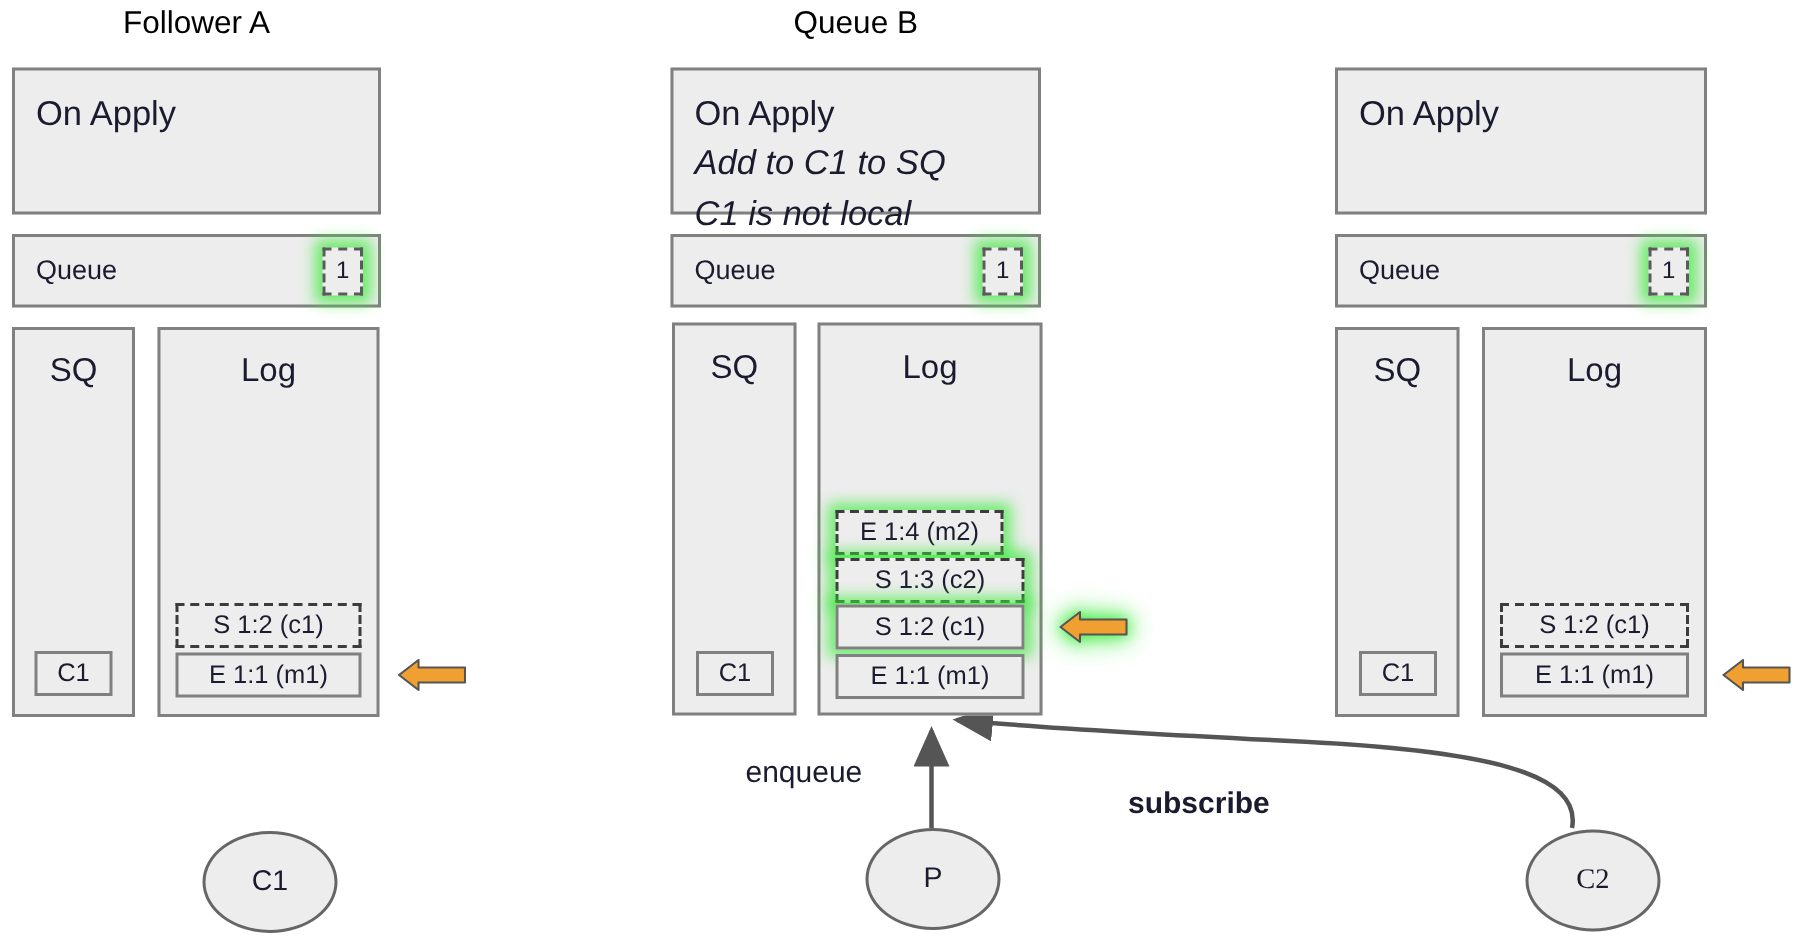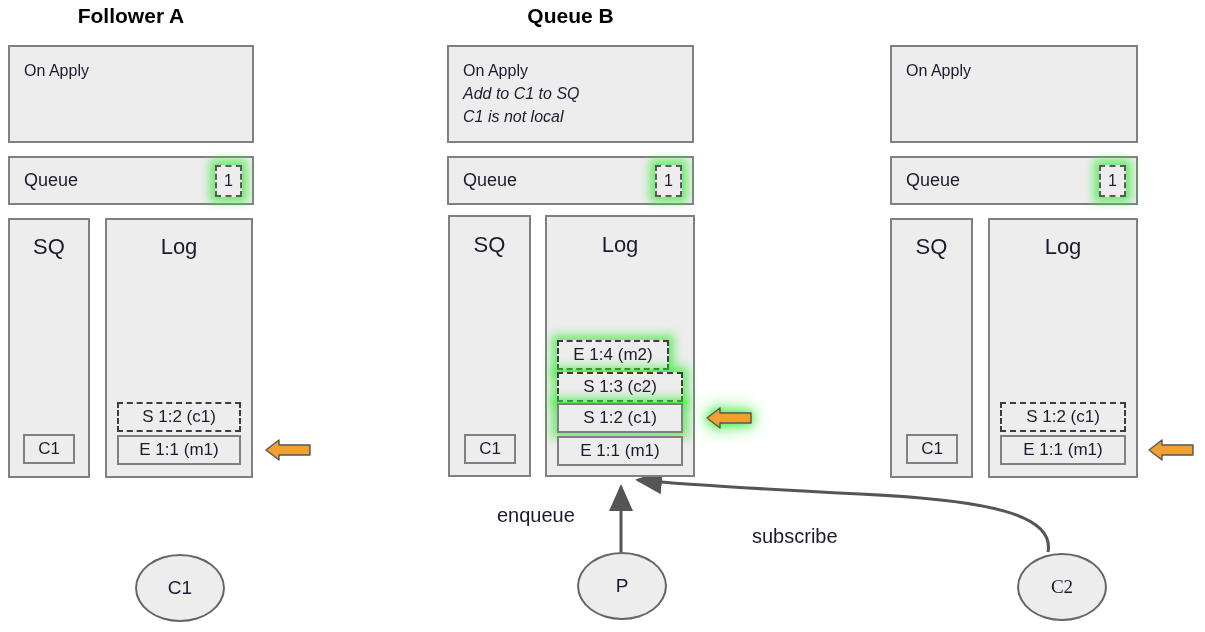--- a/index.html
+++ b/index.html
@@ -22,30 +22,30 @@
   
   .box {
     position: absolute;
     background: #ededed;
     border: 2px solid #808080;
     box-sizing: border-box;
   }
   .node-title {
     position: absolute;
     font-size: 21px;
-    font-weight: bold;
+    font-weight: normal;
     color: #000000;
     text-align: center;
     white-space: nowrap;
   }
   .onapply {
     padding: 12px 14px 0 14px;
   }
   .onapply .line {
-    font-size: 16px;
+    font-size: 23px;
     color: #1b1b2f;
     line-height: 1.45;
     white-space: nowrap;
   }
   .onapply .line.em {
     font-style: italic;
   }
 
   .queue {
     display: flex;
@@ -228,15 +228,15 @@
     <path d="M14,2 L14,7 L45,7 L45,17 L14,17 L14,22 L1,12 z" fill="#f0a030" stroke="#555555" stroke-width="1.4" stroke-linejoin="round"></path>
   </svg>
 
   <div class="ellipse" style="left:135px; top:554px; width:90px; height:68px;">C1</div>
 
   <div class="ellipse" style="left:577px; top:552px; width:90px; height:68px;">P</div>
 
   <div class="ellipse" style="left:1017px; top:553px; width:90px; height:68px;font-family:Liberation Serif, serif;">C2</div>
 
   <div class="edge-label" style="left:497px; top:504px;">enqueue</div>
-  <div class="edge-label" style="left:752px; top:525px;">subscribe</div>
+  <div class="edge-label" style="left:752px; top:525px;font-weight:bold;">subscribe</div>
 
 </div>
 
 </body></html>

